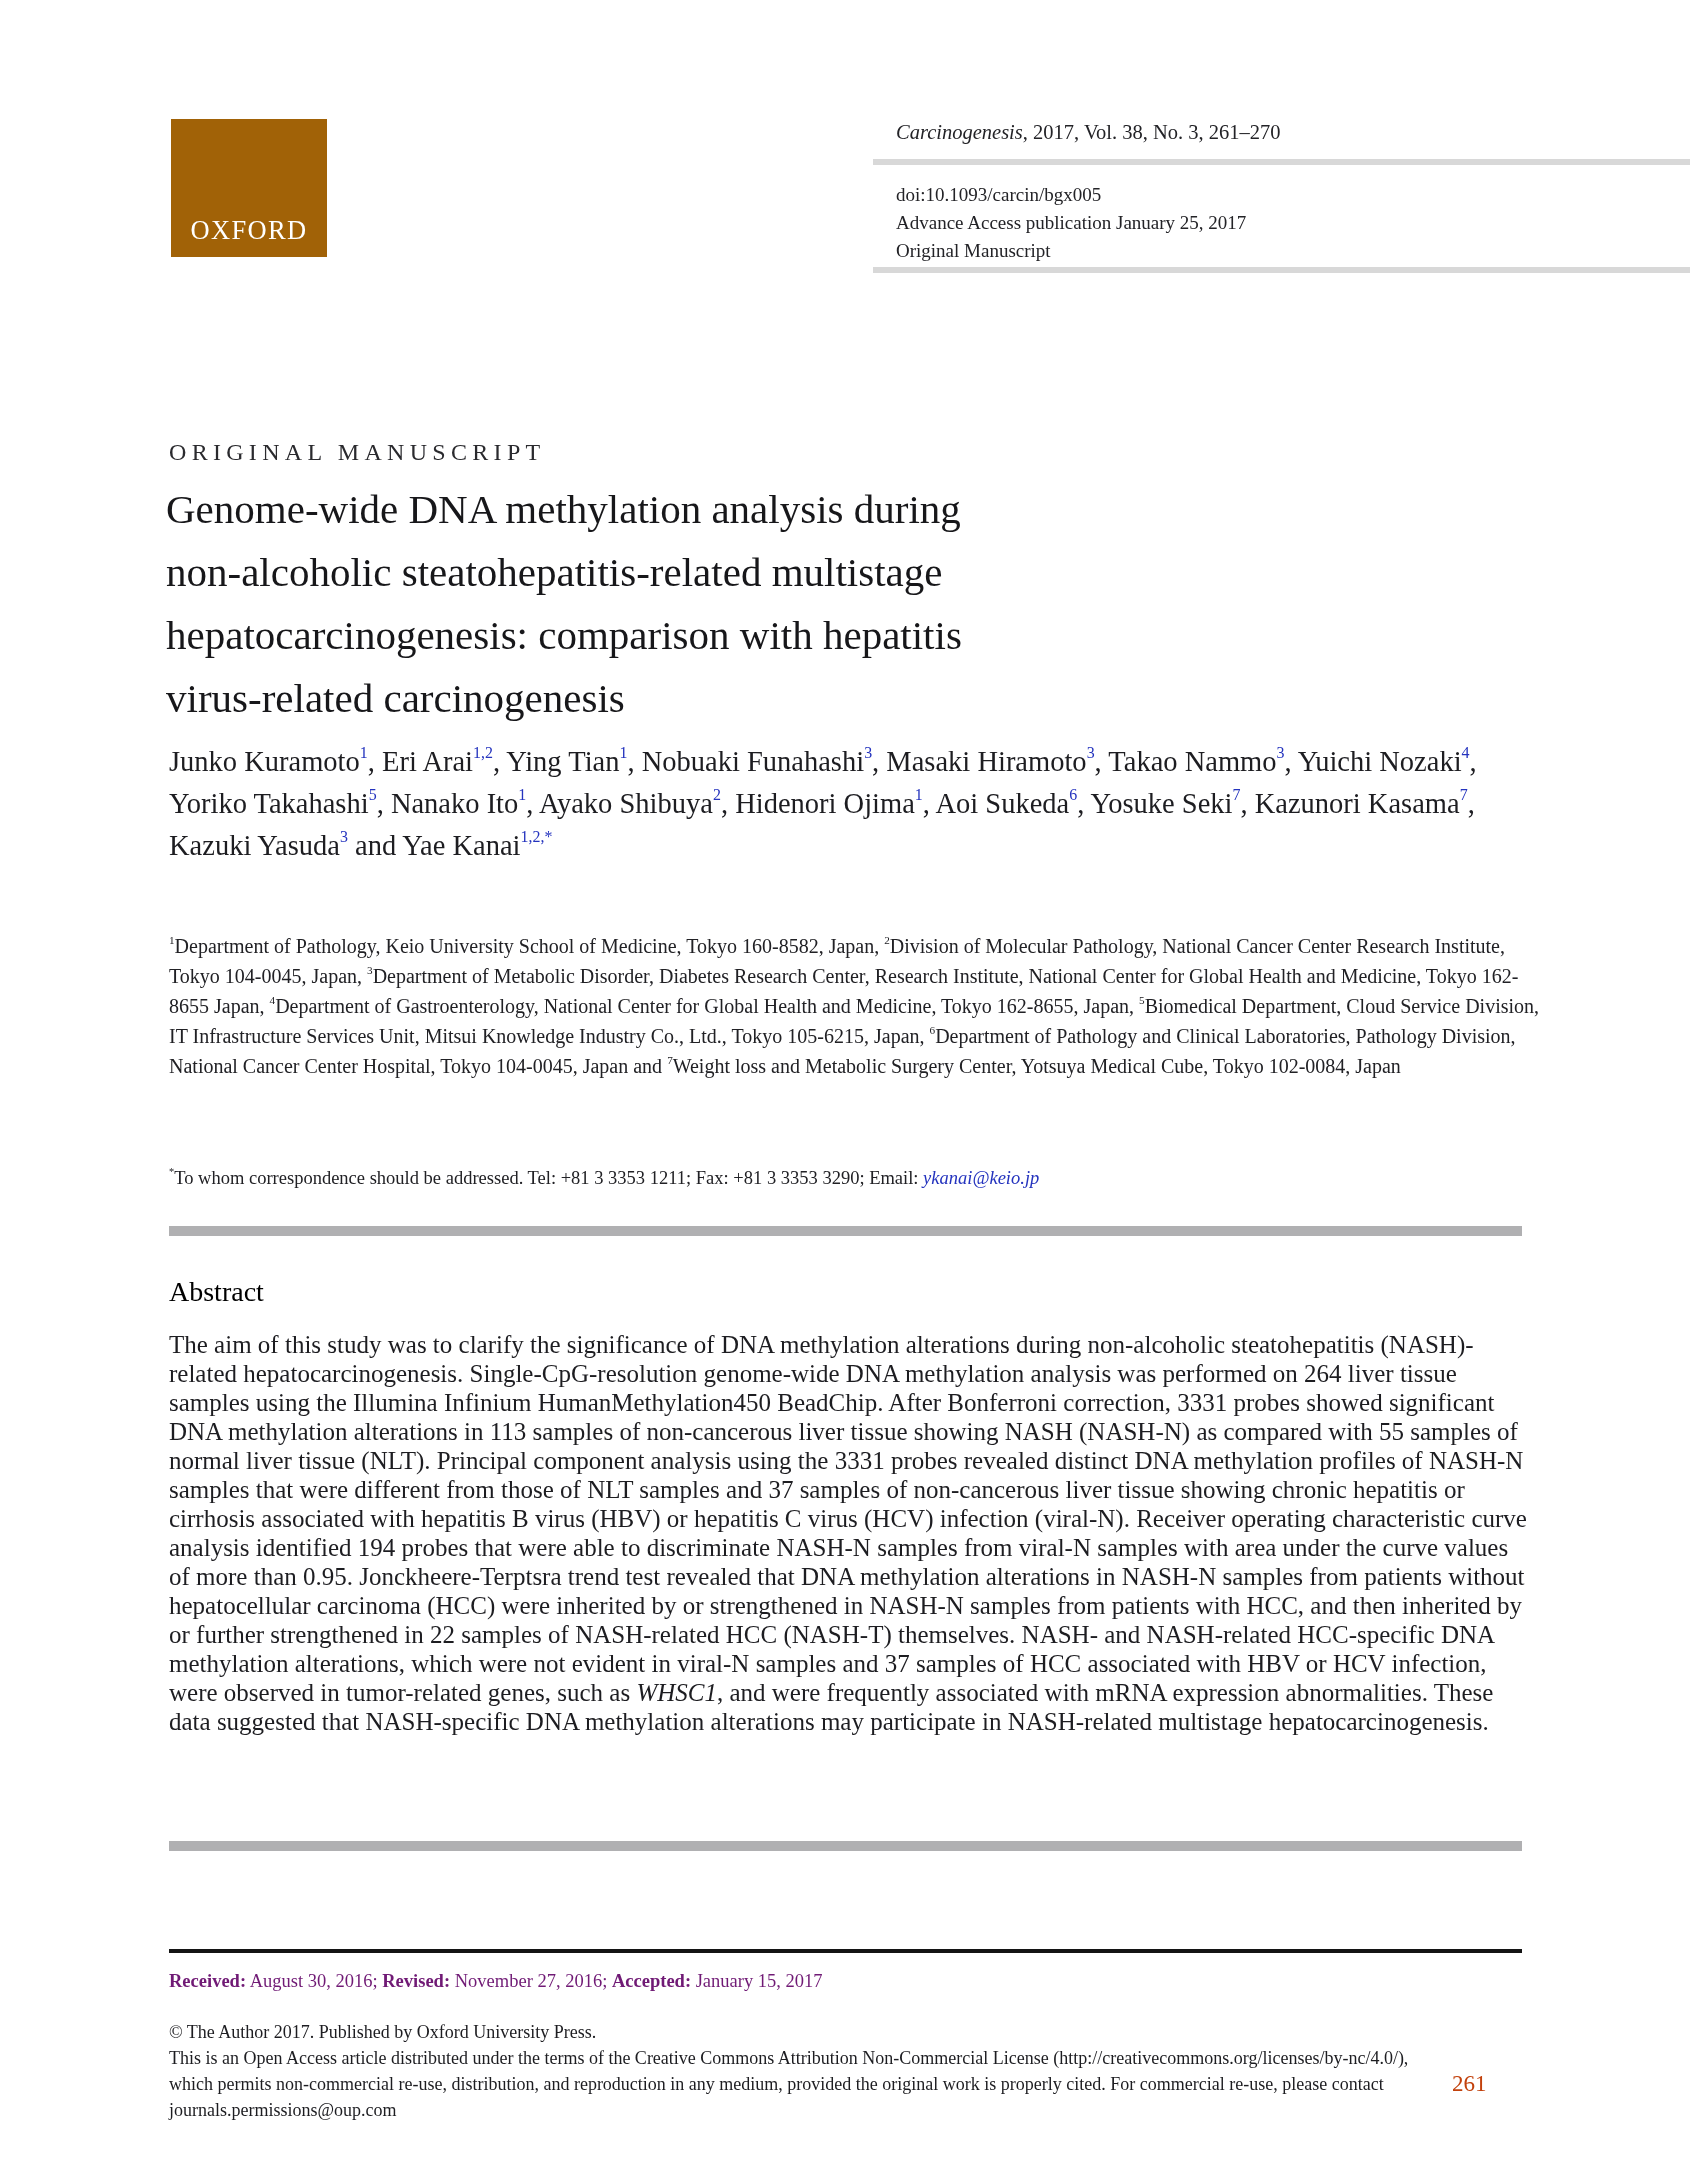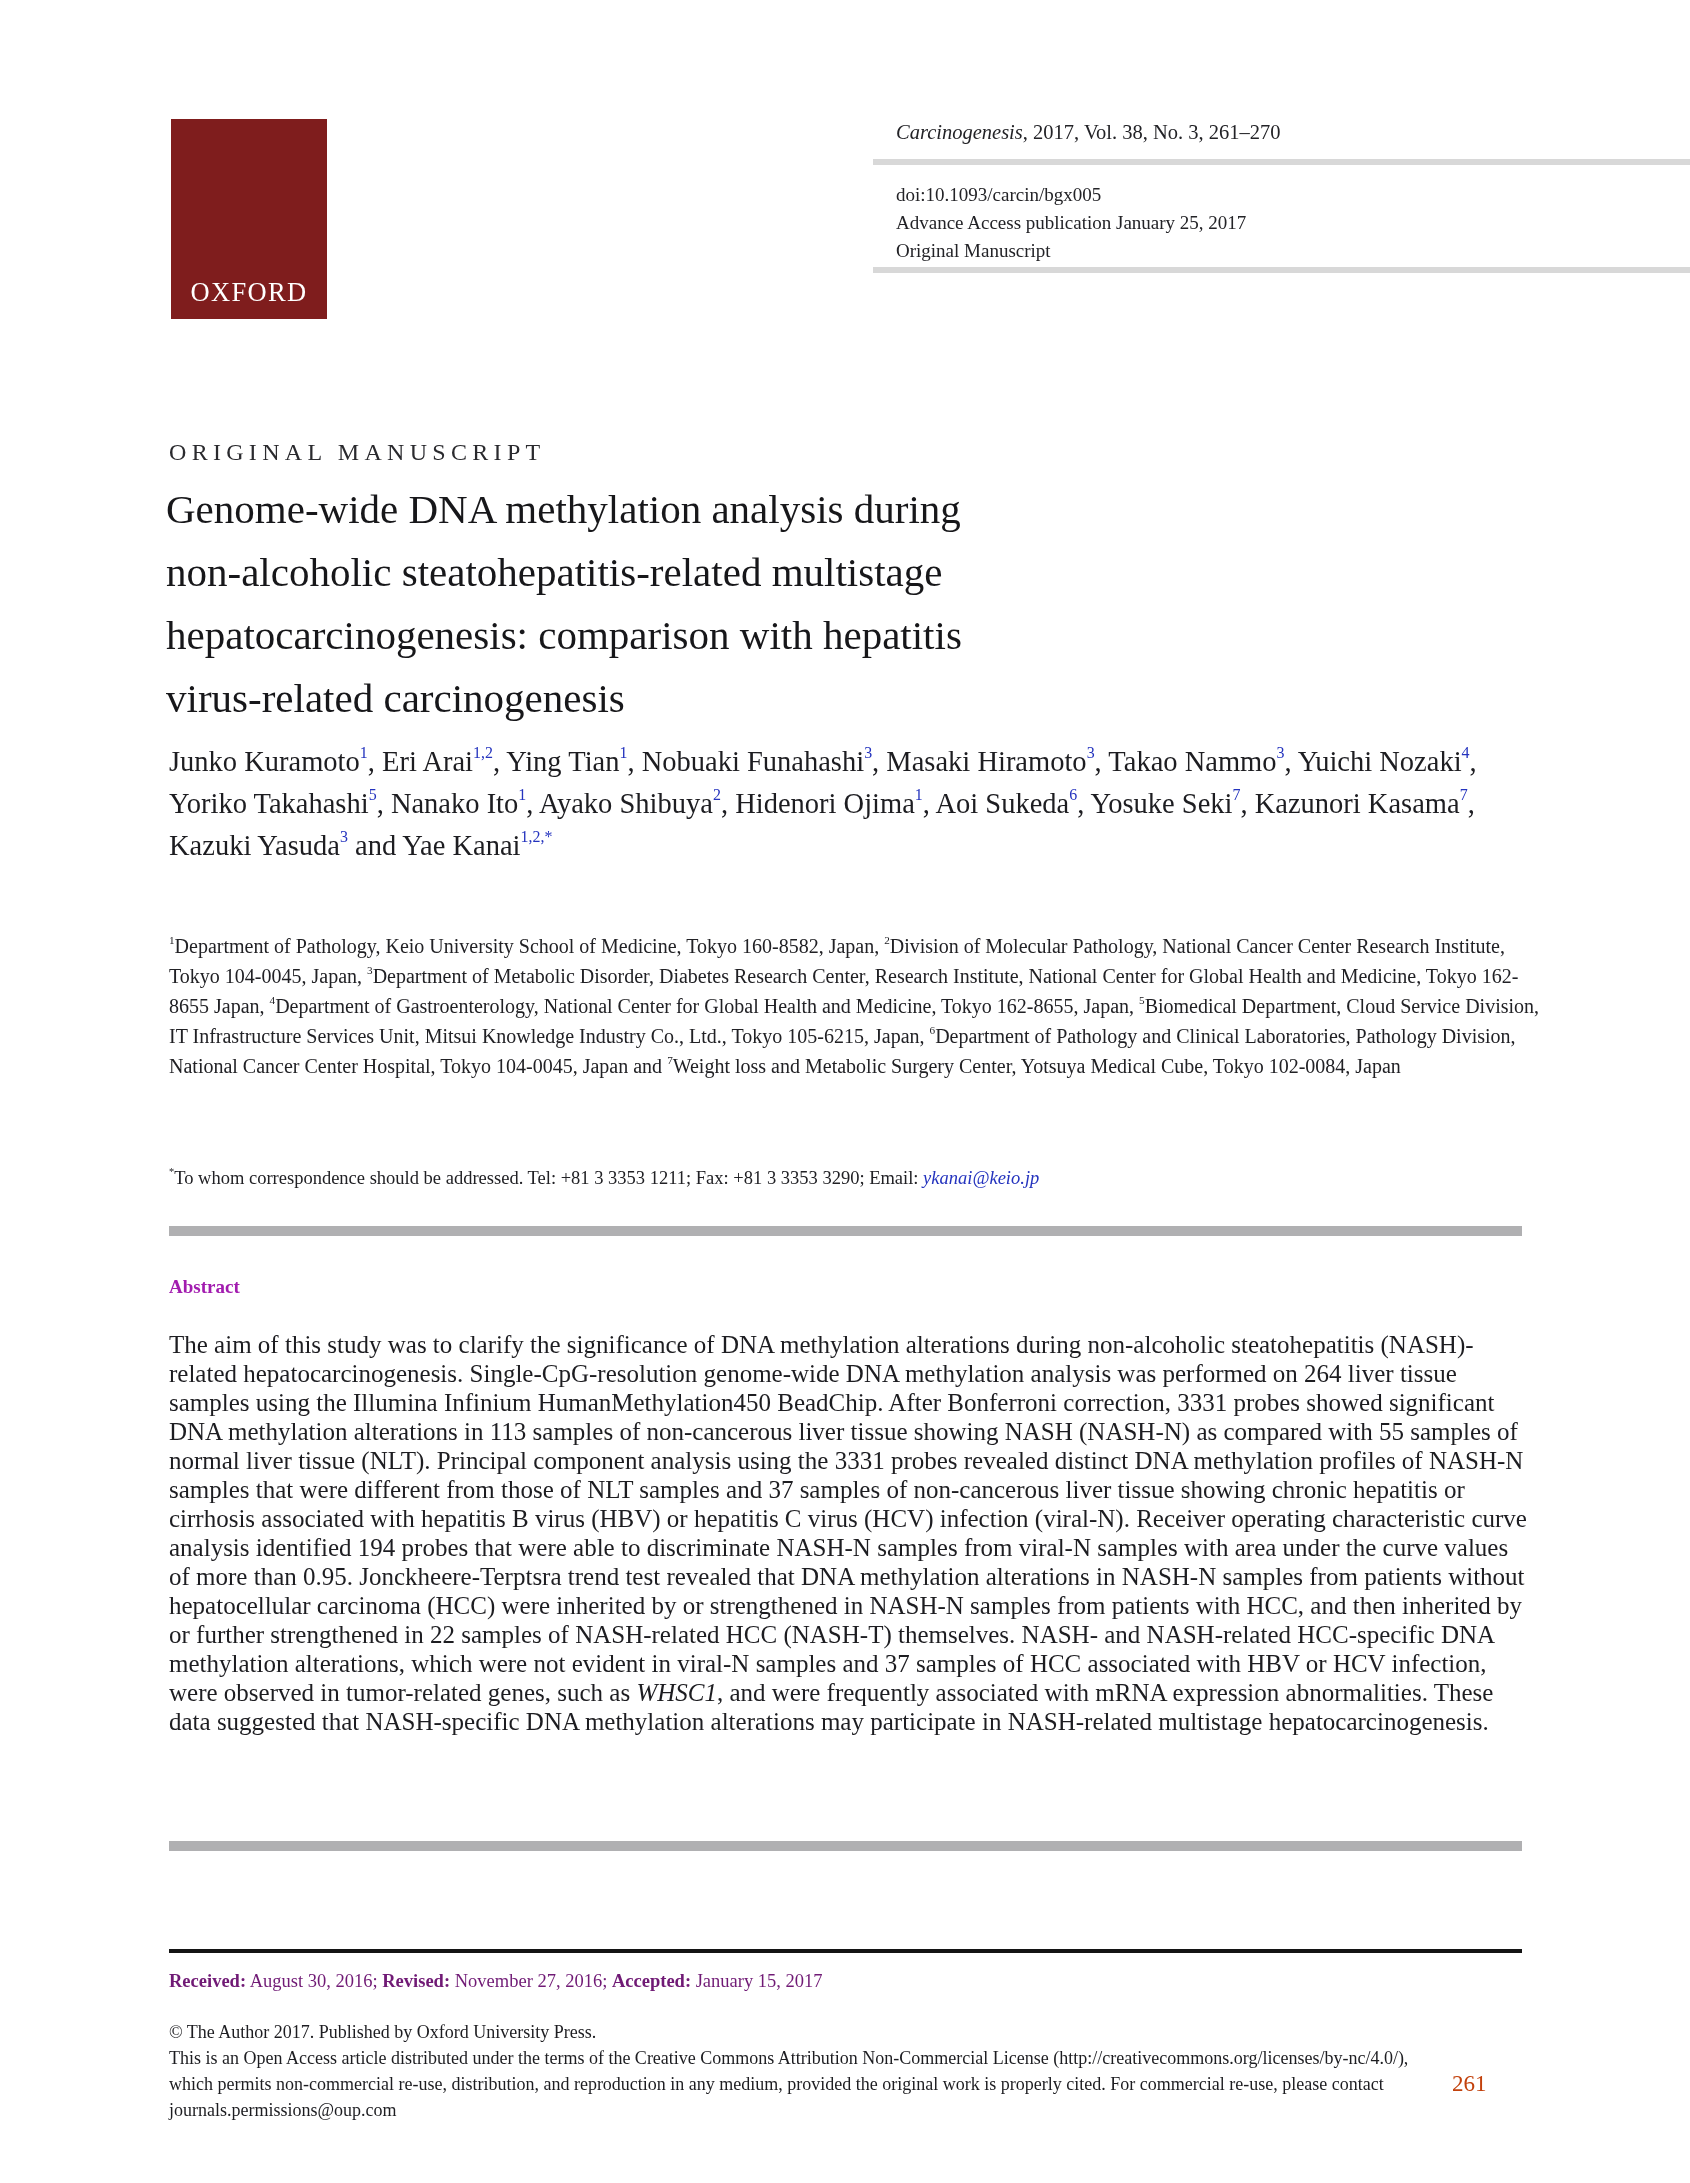--- a/index.html
+++ b/index.html
@@ -9,22 +9,22 @@
     height: 2183px;
     background: #ffffff;
     font-family: "Liberation Serif", serif;
     color: #1f1f23;
     overflow: hidden;
   }
 
   
   .logo {
     position: absolute; left: 171px; top: 119px;
-    width: 156px; height: 200px;
-    background: #7f1d1d;
+    width: 156px; height: 138px;
+    background: #a16207;
   }
   .logo-text {
     position: absolute; left: 0; right: 0; bottom: 10.6px;
     text-align: center;
     color: #ffffff;
     font-size: 26.5px;
     letter-spacing: 1.3px;
     font-family: "Liberation Serif", serif;
   }
   .journal-line {
@@ -71,21 +71,21 @@
     font-size: 18.5px; color: #212125;
   }
   .correspondence a { color: #2433be; text-decoration: none; font-style: italic; }
 
   
   .bar { position: absolute; left: 169px; width: 1353px; height: 10px; background: #b0b0b2; }
   .bar.top { top: 1226px; }
   .bar.bottom { top: 1841px; }
   .abstract-heading {
     position: absolute; left: 169px; top: 1276px;
-    font-size: 19px; font-weight: bold; color: #a21caf;
+    font-size: 28px; font-weight: normal; color: #000000;
   }
   .abstract-body {
     position: absolute; left: 169px; top: 1330px;
     width: 1359px;
     font-size: 25px; line-height: 29px;
     color: #1d1d21;
     text-align: left;
   }
 
   

